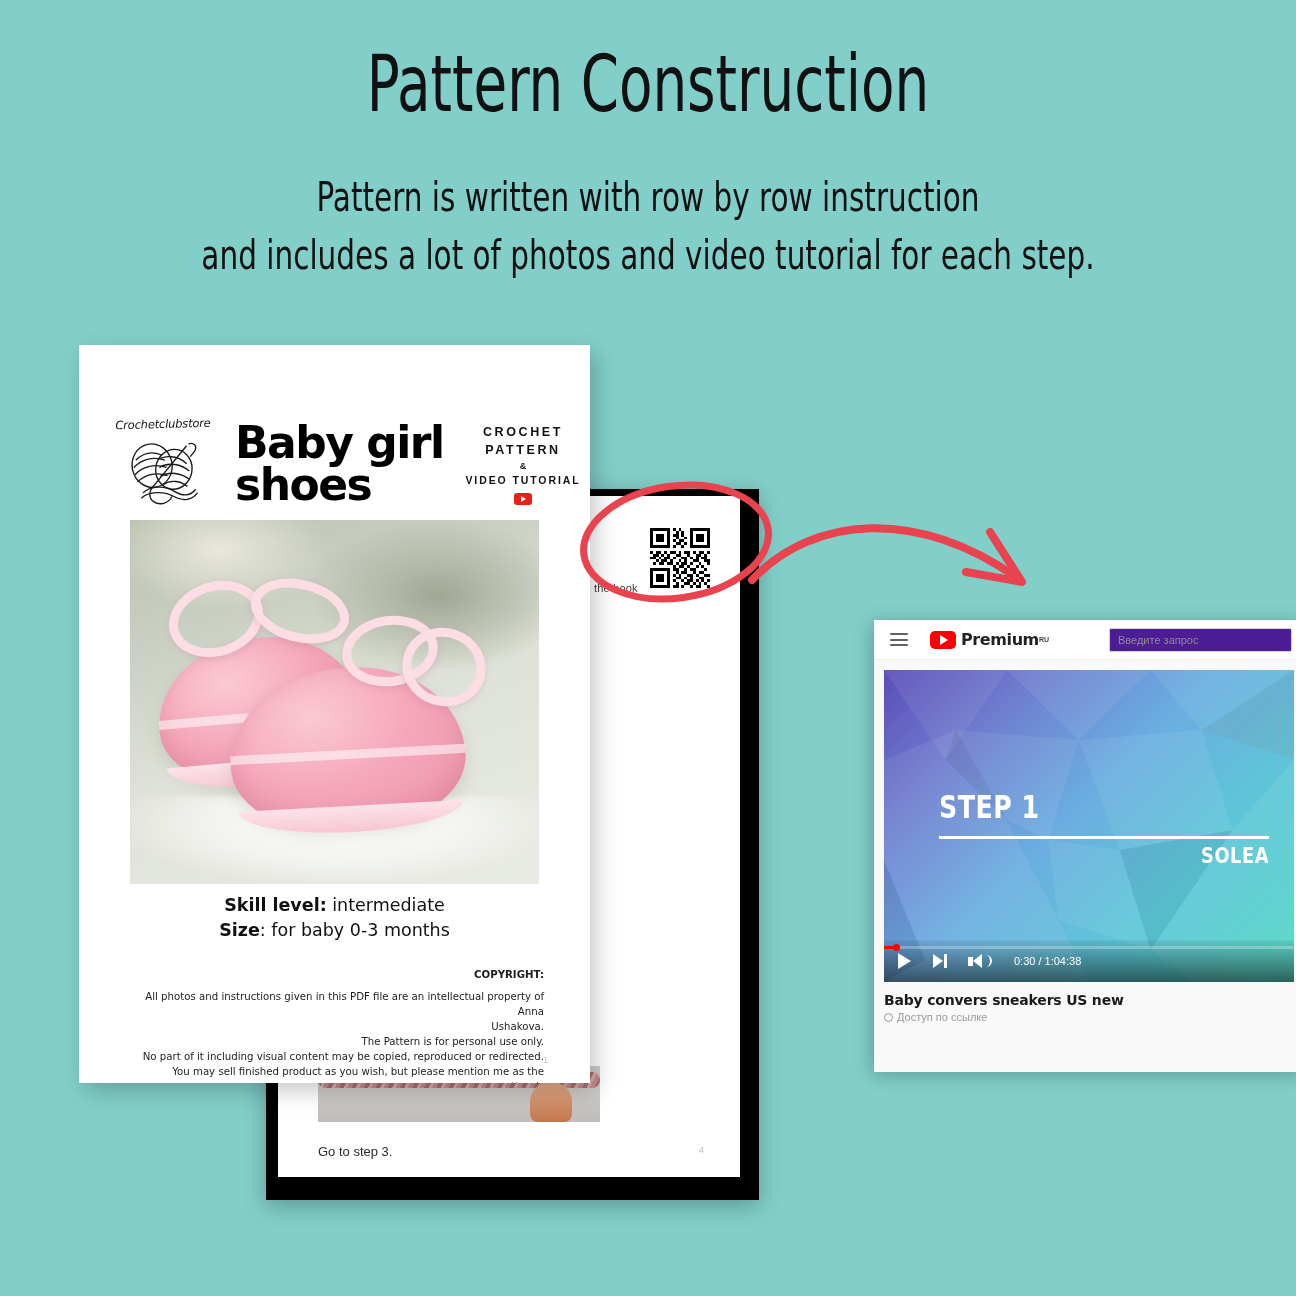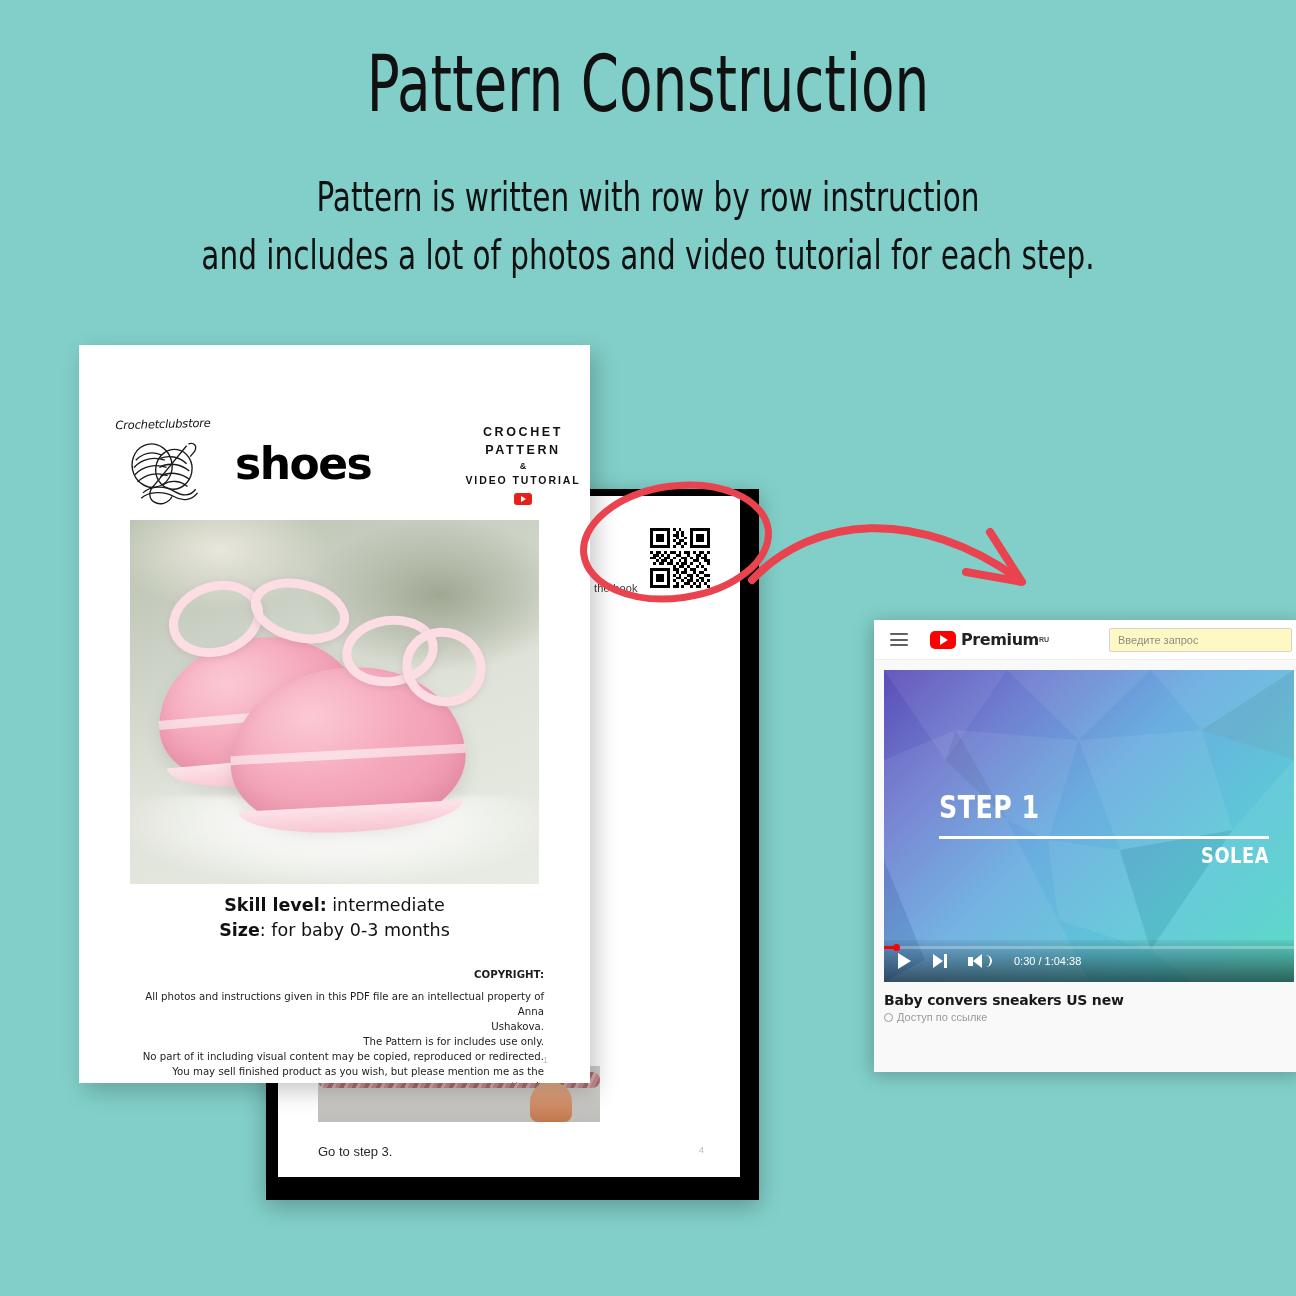--- a/index.html
+++ b/index.html
@@ -233,21 +233,21 @@
     border-left: 8px solid #fff;
     border-top: 5px solid transparent; border-bottom: 5px solid transparent;
   }
   .yt-word {
     font-family: "DejaVu Sans", sans-serif;
     font-weight: 700; font-size: 16px; color: #222; letter-spacing: -.4px;
   }
   .yt-sup { font-size: 7px; vertical-align: super; color:#444; font-weight:700; letter-spacing:0; }
   .yt-search {
     margin-left: 60px; flex: 1; height: 24px;
-    border: 1px solid #d3d3d3; border-radius: 2px; background:#fef9c3;
+    border: 1px solid #d3d3d3; border-radius: 2px; background:#4c1d95;
     display:flex; align-items:center; padding: 0 8px;
     font-size: 11px; color: #8c8c8c;
   }
   .yt-body { background: #f9f9f9; padding: 10px; height: calc(100% - 40px); }
   .player {
     position: relative; width: 100%; height: 312px; overflow: hidden;
     background: linear-gradient(135deg,#5b4db8 0%, #6f7ed0 22%, #6aaee0 46%, #5ec6d8 70%, #4fd8c3 100%);
   }
   .poly { position:absolute; inset:0; }
   .poly svg { width:100%; height:100%; display:block; }
@@ -450,20 +450,21 @@
           <path d="M50 57 C59 51 70 53 77 59"></path>
           <path d="M76 14 L40 58 C34 64 34 72 40 76 C46 80 56 78 60 70"></path>
           <path d="M78 12 C84 10 88 14 85 20 L80 26"></path>
           <path d="M28 66 C36 58 52 58 62 64 C72 70 80 70 86 62"></path>
           <path d="M26 72 C34 64 52 64 62 70 C72 76 82 74 88 66"></path>
         </g>
       </svg>
     </div>
 
     <div class="pdf-title">
+      <span>Baby girl</span>
       <span class="l2">shoes</span>
     </div>
 
     <div class="badge-col">
       <div class="b1">CROCHET</div>
       <div class="b2">PATTERN</div>
       <div class="amp">&amp;</div>
       <div class="b3">VIDEO TUTORIAL</div>
       <div class="yt-mini"></div>
     </div>
@@ -494,21 +495,21 @@
     </div>
     <div>
       <b>Size</b><span>: for baby 0-3 months</span>
     </div>
   </div>
 
   <div class="copyright">
     <span class="ttl">COPYRIGHT:</span>
     <p>All photos and instructions given in this PDF file are an intellectual property of Anna</p>
     <p>Ushakova.</p>
-    <p>The Pattern is for includes use only.</p>
+    <p>The Pattern is for personal use only.</p>
     <p>No part of it including visual content may be copied, reproduced or redirected.</p>
     <p>You may sell finished product as you wish, but please mention me as the pattern's</p>
 
   </div>
 
   <div class="pdf-pg">1</div>
 </div>
 
 <div class="annot">
   <svg width="480" height="170" viewBox="0 0 480 170">

